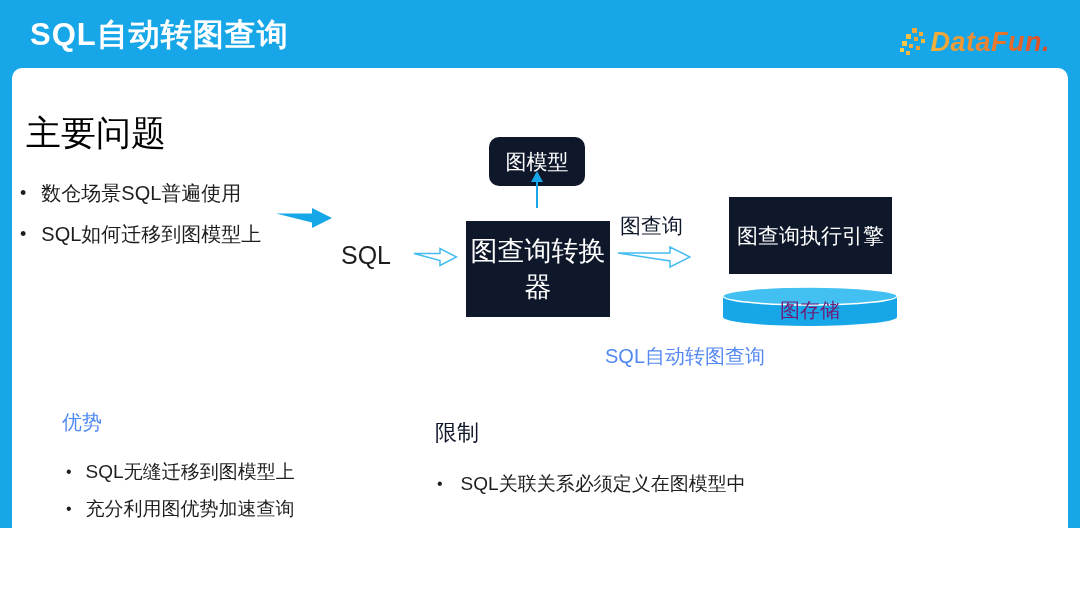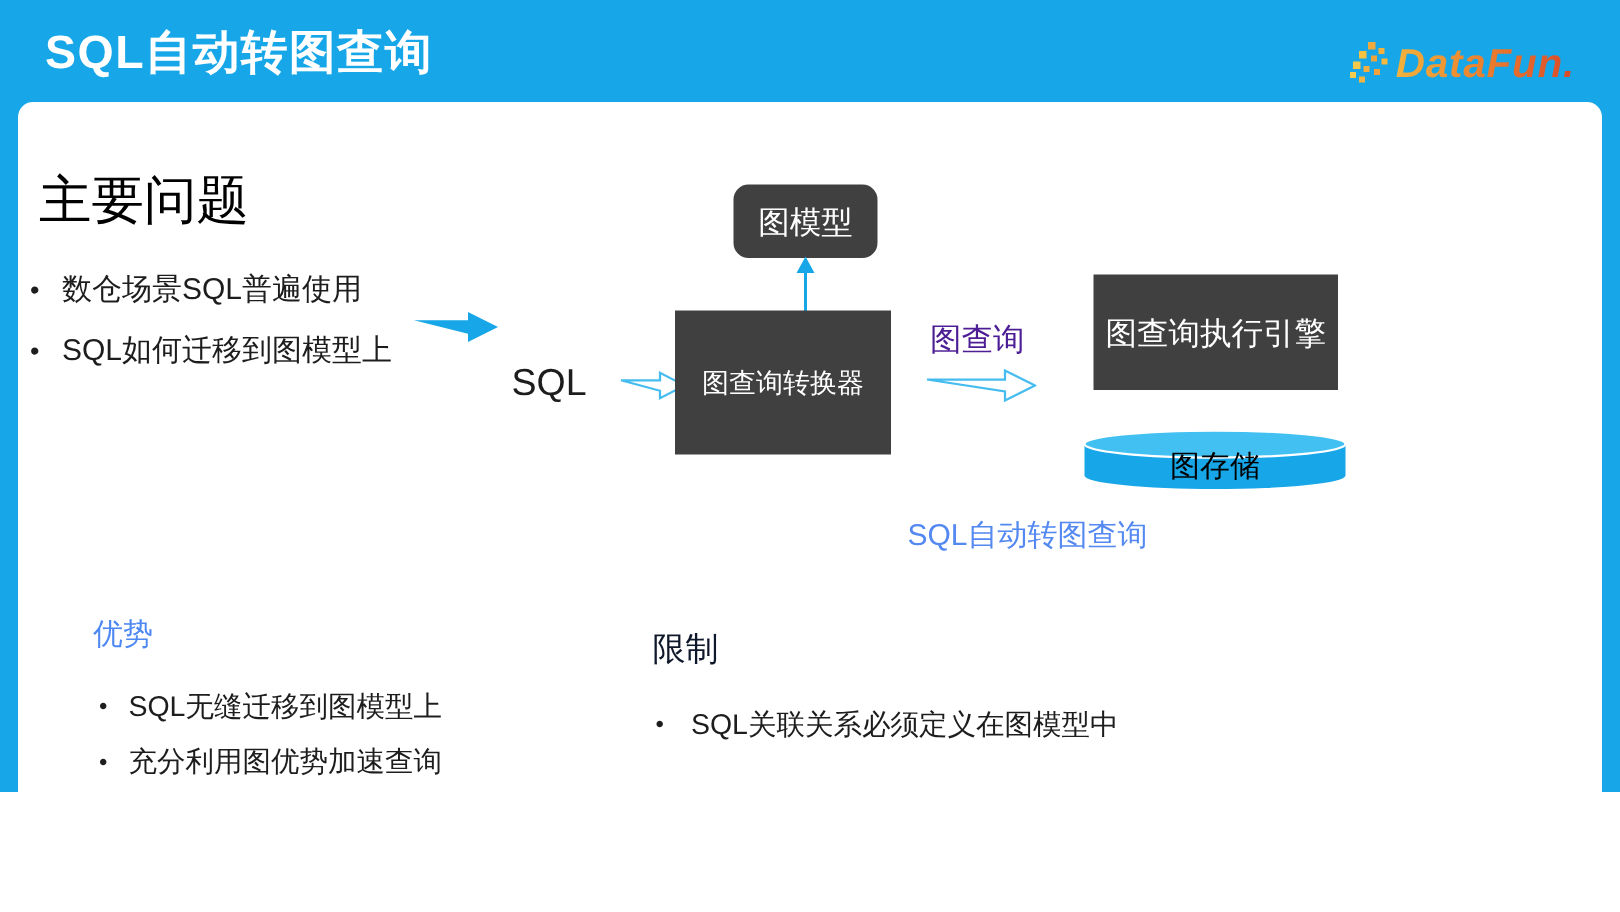--- a/index.html
+++ b/index.html
@@ -47,38 +47,38 @@
     font-size:35px;color:#000000;
   }
   ul.blist{margin:0;padding:0;list-style:none;position:absolute;text-align:right;}
   ul.blist li{display:flex;color:#1d1d1d;}
   ul.blist li::before{content:"\2022";flex:none;}
   .problem-list{left:20px;top:180px;}
   .problem-list li{font-size:20px;line-height:26px;margin-bottom:15px;}
   .problem-list li::before{margin-right:15px;font-size:18px;}
   
   .dbox{
-    position:absolute;background:#404040;color:#ffffff;
-    display:flex;align-items:center;justify-content:center;text-align:center;
+    position:absolute;background:#0f172a;color:#ffffff;
+    display:flex;align-items:center;justify-content:center;text-align:center;margin-top:14px;
   }
   .box-model{left:489px;top:123px;width:96px;height:49px;border-radius:10px;font-size:21px;}
-  .box-converter{left:450px;top:207px;width:144px;height:96px;font-size:18px;}
+  .box-converter{left:466px;top:207px;width:144px;height:96px;font-size:27px;}
   .box-engine{left:729px;top:183px;width:163px;height:77px;font-size:21px;}
   .svg-abs{position:absolute;}
   .arrow-thick{left:276px;top:208px;}
   .arrow-up{left:530px;top:171px;}
   .arrow-hollow-1{left:413px;top:247px;}
   .arrow-hollow-2{left:617px;top:245px;}
   .cylinder{left:722px;top:286px;}
   .cyl-label{
     position:absolute;left:722px;top:297px;width:176px;
-    text-align:center;color:#000000;font-size:20px;
+    text-align:center;color:#701a75;font-size:20px;
   }
   .sql-label{position:absolute;left:341px;top:241px;font-size:25px;color:#1d1d1d;}
-  .gq-label{position:absolute;left:620px;top:212px;font-size:21px;color:#4c1d95;}
+  .gq-label{position:absolute;left:620px;top:212px;font-size:21px;color:#0f172a;}
   .caption{
     position:absolute;left:570px;top:343px;width:230px;
     text-align:center;font-size:20px;color:#5589F2;
   }
   
   .adv-heading{position:absolute;left:62px;top:409px;font-size:20px;color:#4E89F3;}
   .adv-list{left:66px;top:460px;}
   .adv-list li{font-size:19px;line-height:24px;margin-bottom:13px;}
   .adv-list li::before{margin-right:14px;font-size:16px;}
   .lim-heading{position:absolute;left:435px;top:418px;font-size:22px;color:#0f172a;}

